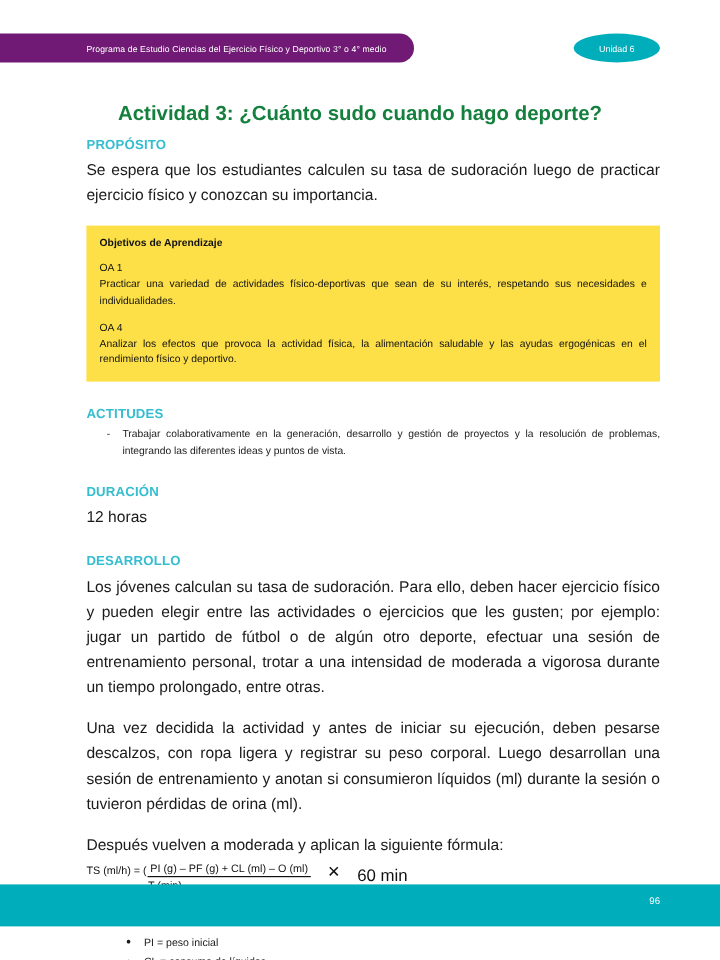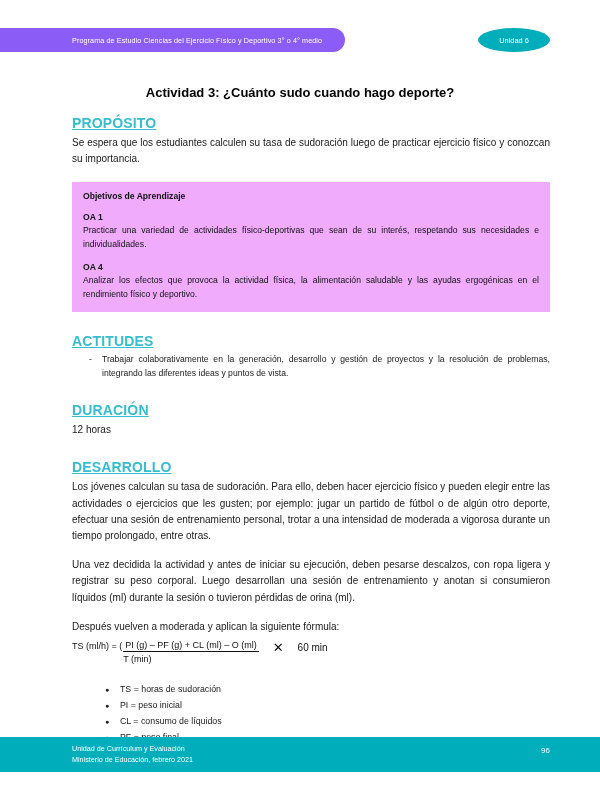--- a/index.html
+++ b/index.html
@@ -19,21 +19,21 @@
     overflow: hidden;
   }
 
   
   .header-bar {
     position: absolute;
     left: 0;
     top: 28px;
     width: 345px;
     height: 24px;
-    background: #8b5cf6;
+    background: #701a75;
     border-top-right-radius: 12px;
     border-bottom-right-radius: 12px;
     display: flex;
     align-items: center;
     text-align: center;
   }
   .header-bar-text {
     color: #ffffff;
     font-size: 7.2px;
     letter-spacing: 0.1px;
@@ -59,66 +59,65 @@
     white-space: nowrap;
   }
 
   
   .doc-title {
     position: absolute;
     left: 0;
     top: 85px;
     width: 600px;
     text-align: center;
-    font-size: 13px;
+    font-size: 17px;
     font-weight: bold;
-    color: #000000;
+    color: #15803d;
   }
 
   
   .content {
     position: absolute;
     left: 72px;
     top: 115px;
     width: 478px;
   }
 
   .section-heading {
     color: #35BDD0;
-    font-size: 14px;
+    font-size: 11px;
     font-weight: bold;
     letter-spacing: 0.15px;
     margin-bottom: 4px;
-    text-decoration: underline;
   }
 
   .body-text {
-    font-size: 10px;
+    font-size: 13px;
     line-height: 1.62;
     color: #1a1a1a;
     text-align: justify;
   }
   .gap-md { height: 15px; }
   .gap-lg { height: 21px; }
 
   
   .oa-box {
-    background: #f0abfc;
+    background: #fde047;
     width: 478px;
     padding: 9px 11px 11px 11px;
   }
   .oa-box-title {
     font-size: 8.6px;
     font-weight: bold;
     color: #111111;
     margin-bottom: 11px;
   }
   .oa-code {
     font-size: 8.6px;
-    font-weight: bold;
+    font-weight: normal;
     color: #111111;
     margin-bottom: 2px;
   }
   .oa-text {
     font-size: 8.6px;
     line-height: 1.6;
     color: #111111;
     text-align: justify;
   }
   .oa-item + .oa-item { margin-top: 10px; }
@@ -175,21 +174,21 @@
   .mult-symbol {
     margin-left: 14px;
     padding-top: 1px;
     font-size: 13px;
     line-height: 1;
     color: #111111;
   }
   .formula-tail {
     margin-left: 14px;
     padding-top: 2px;
-    font-size: 10px;
+    font-size: 14px;
     white-space: nowrap;
   }
 
   
   .bullet-list {
     list-style: none;
     margin-top: 8px;
   }
   .bullet-item {
     display: flex;
@@ -338,20 +337,16 @@
       <li class="bullet-item">
         <span class="bullet-dot">●</span>
         <span>PF = peso final</span>
       </li>
     </ul>
 
   </div>
 
 
   <div class="footer-bar">
-    <div class="footer-left">
-      <div>Unidad de Currículum y Evaluación</div>
-      <div>Ministerio de Educación, febrero 2021</div>
-    </div>
     <div class="footer-page">96</div>
   </div>
 
 </div>
 
 </body></html>

